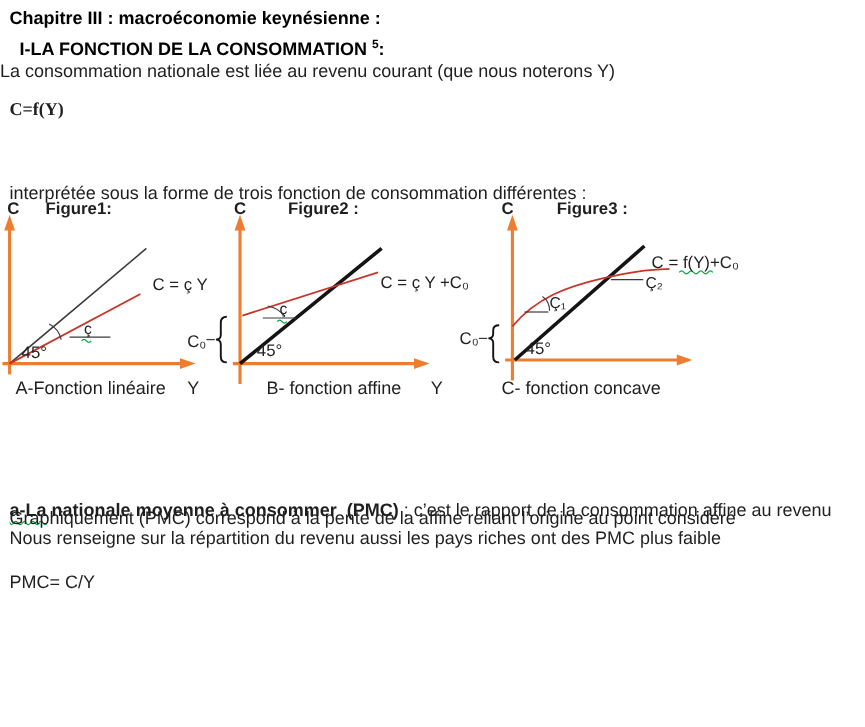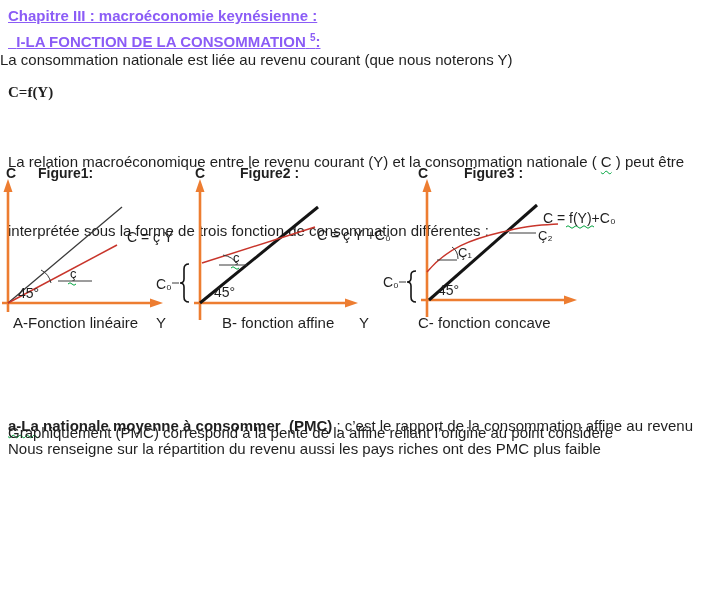--- a/index.html
+++ b/index.html
@@ -2,21 +2,21 @@
 <html><head>
 <meta charset="utf-8">
 <style>
   html,body{margin:0;padding:0;background:#ffffff;}
   body{
     width:721px;height:606px;position:relative;overflow:hidden;
     font-family:"Liberation Sans","DejaVu Sans",sans-serif;
     color:#1f1f1f;font-size:15px;
   }
   .abs{position:absolute;white-space:pre-wrap;}
-  .h-blue{color:#8b5cf6;font-weight:bold;text-decoration:underline;}
+  .h-blue{color:#000000;font-weight:bold;}
   .bold{font-weight:bold;}
   sup.fn{font-size:10px;vertical-align:super;line-height:0;}
   .wavy{text-decoration-line:underline;text-decoration-style:wavy;
         text-decoration-color:#00A33D;text-decoration-thickness:1px;
         text-underline-offset:3px;}
   svg text{font-family:"Liberation Sans","DejaVu Sans",sans-serif;fill:#1f1f1f;}
   svg .axis{stroke:#ED7D31;stroke-width:2.6;fill:none;}
   svg .ah{fill:#ED7D31;stroke:none;}
   svg .redline{stroke:#C8352B;stroke-width:1.5;fill:none;}
   svg .thin-black{stroke:#3a3a3a;stroke-width:1.3;fill:none;}
@@ -36,21 +36,20 @@
 
 <div class="abs h-blue" style="left:8px;top:16px;">
   <span>I-LA FONCTION DE LA CONSOMMATION</span><span> </span><sup class="fn">5</sup><span>:</span>
 </div>
 
 <div class="abs" style="left:0;top:51px;">La consommation nationale est liée au revenu courant (que nous noterons Y)</div>
 
 <div class="abs bold" style="left:8px;top:84px;font-family:Liberation Serif, serif;">C=f(Y)</div>
 
 <div class="abs" style="left:8px;top:104px;line-height:23px;">
-  <div><span>La relation macroéconomique entre le revenu courant (Y) et la consommation nationale ( </span><span class="wavy">C</span><span> ) peut être</span></div>
   <div>interprétée sous la forme de trois fonction de consommation différentes :</div>
 </div>
 
 <svg class="abs" style="left:0;top:160px;" width="721" height="180" viewBox="0 0 721 180">
 
   <g>
     <line class="axis" x1="8" y1="152" x2="8" y2="31"></line>
     <polygon class="ah" points="8,19 3.5,32 12.5,32"></polygon>
     <line class="axis" x1="2" y1="143" x2="151" y2="143"></line>
     <polygon class="ah" points="163,143 150,138.5 150,147.5"></polygon>
@@ -109,17 +108,18 @@
     <text class="sm" x="458" y="97">Ç₁</text>
     <text class="sm" x="538" y="80">Ç₂</text>
     <text class="lbl" x="438" y="135">45°</text>
     <text class="lbl" x="383" y="127">C₀</text>
     <text class="cap" x="418" y="168">C- fonction concave</text>
   </g>
 </svg>
 
 <div class="abs" style="left:8px;top:376px;line-height:20px;">
   <div><span class="bold wavy">a-La</span><span class="bold"> nationale moyenne à consommer  (PMC)</span><span> : c’est le rapport de la consommation affine au revenu</span></div>
+  <div>PMC= C/Y</div>
 </div>
 
 <div class="abs" style="left:8px;top:424px;">Graphiquement (PMC) correspond à la pente de la affine reliant l’origine au point considéré</div>
 
 <div class="abs" style="left:8px;top:440px;">Nous renseigne sur la répartition du revenu aussi les pays riches ont des PMC plus faible</div>
 
 </body></html>

